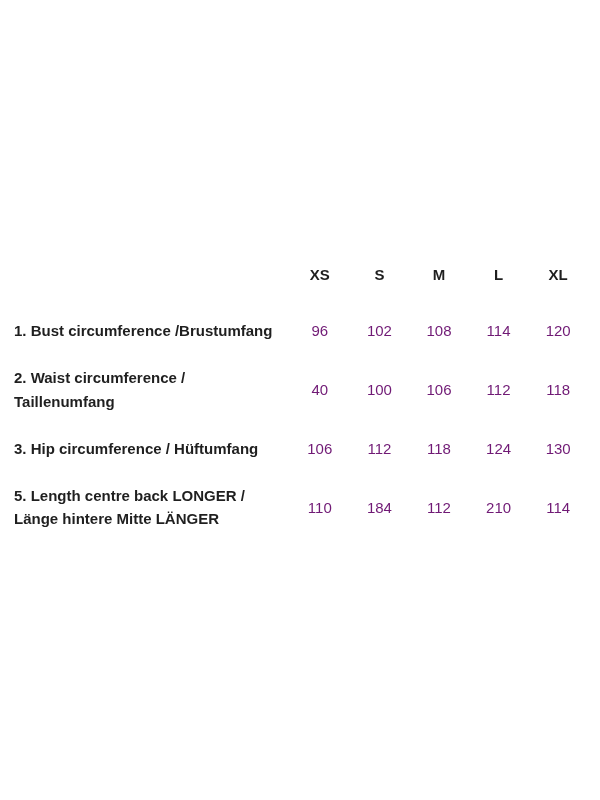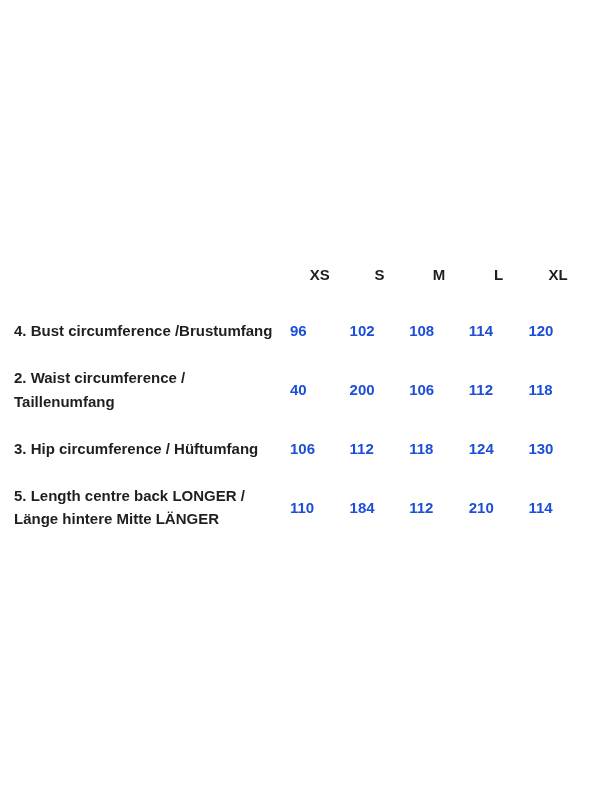--- a/index.html
+++ b/index.html
@@ -32,22 +32,23 @@
   table.size-chart th {
     font-weight: 700;
     color: #1f1f1f;
     text-align: center;
     padding: 4px 0 24px 0;
   }
   table.size-chart th.label-col {
     width: 276px;
   }
   table.size-chart td {
-    font-weight: 700;
-    color: #1d4ed8;
+    text-align: center;
+    font-weight: 400;
+    color: #701a75;
     padding: 12px 0 12px 0;
   }
   table.size-chart td.row-label {
     text-align: left;
     font-weight: 700;
     color: #1f1f1f;
     line-height: 1.55;
     padding-right: 12px;
   }
 </style>
@@ -61,31 +62,31 @@
         <th class="label-col"></th>
         <th>XS</th>
         <th>S</th>
         <th>M</th>
         <th>L</th>
         <th>XL</th>
       </tr>
     </thead>
     <tbody>
       <tr>
-        <td class="row-label">4. Bust circumference /Brustumfang</td>
+        <td class="row-label">1. Bust circumference /Brustumfang</td>
         <td>96</td>
         <td>102</td>
         <td>108</td>
         <td>114</td>
         <td>120</td>
       </tr>
       <tr>
         <td class="row-label">2. Waist circumference / Taillenumfang</td>
         <td>40</td>
-        <td>200</td>
+        <td>100</td>
         <td>106</td>
         <td>112</td>
         <td>118</td>
       </tr>
       <tr>
         <td class="row-label">3. Hip circumference / Hüftumfang</td>
         <td>106</td>
         <td>112</td>
         <td>118</td>
         <td>124</td>

